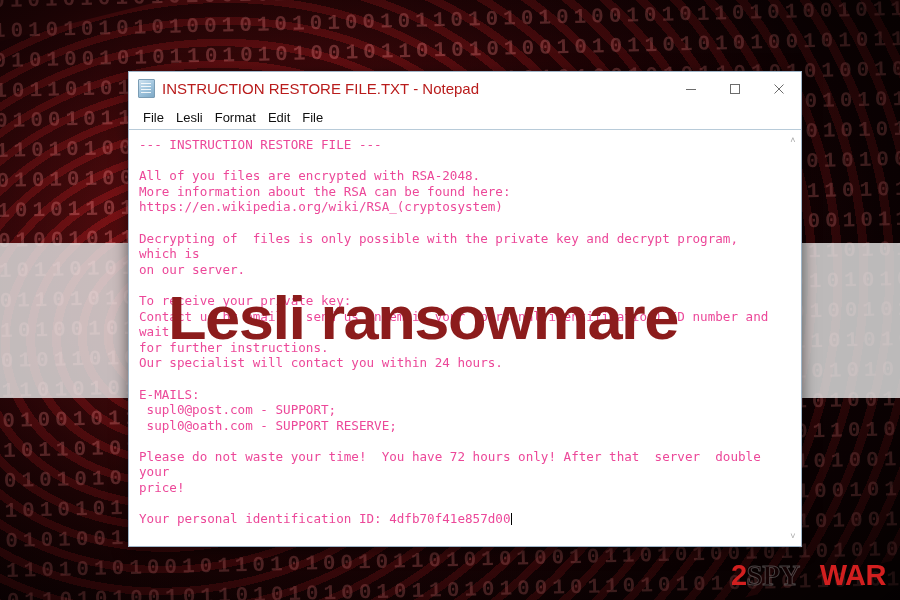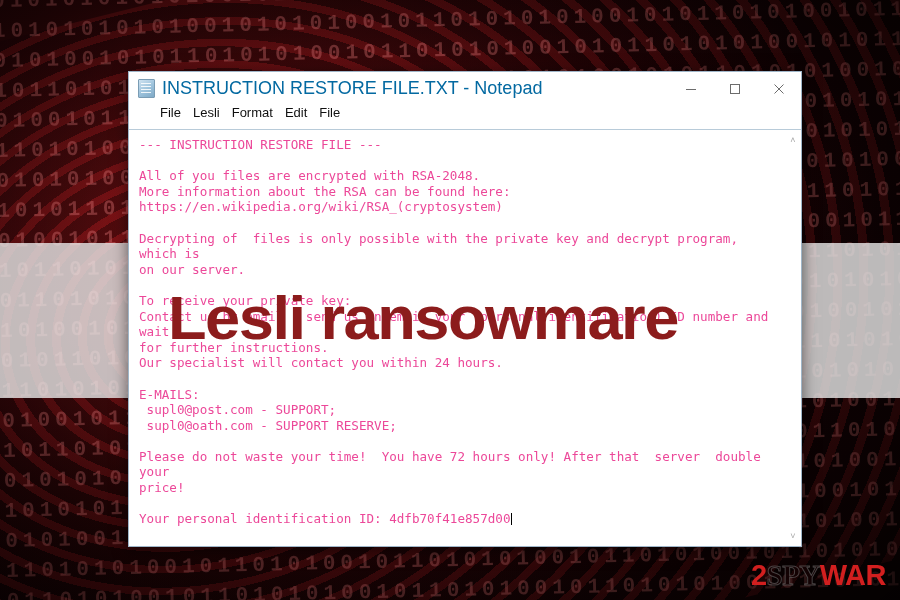--- a/index.html
+++ b/index.html
@@ -108,39 +108,40 @@
     border-radius: 1px;
   }
   .np-icon::after {
     content: "";
     position: absolute; left: 2px; right: 3px; top: 3px;
     height: 1px;
     box-shadow: 0 0 0 0 #fff, 0 3px 0 0 rgba(255,255,255,.85), 0 6px 0 0 rgba(255,255,255,.85), 0 9px 0 0 rgba(255,255,255,.85);
     background: rgba(255,255,255,.85);
   }
   .title-text {
-    font-size: 18px;
-    color: #0369a1;
+    font-size: 15px;
+    color: #b91c1c;
     white-space: nowrap;
     flex: 1 1 auto;
   }
   .win-btns { display: flex; flex: 0 0 auto; height: 33px; }
   .win-btn {
     width: 44px; height: 33px;
     display: flex; align-items: center; justify-content: center;
     color: #6c6c6c;
     font-size: 15px;
     line-height: 1;
   }
   .win-btn svg { display: block; }
 
   .menubar {
     height: 24px;
     display: flex;
-    padding-left: 25px;
+    align-items: center;
+    padding-left: 8px;
     background: #ffffff;
     flex: 0 0 auto;
   }
   .menu-item {
     font-size: 13px;
     color: #101010;
     padding: 0 6px;
     white-space: nowrap;
   }
 
@@ -204,21 +205,21 @@
     letter-spacing: -0.5px;
     z-index: 50;
     line-height: 1;
   }
   .logo .l-2 { color: #d21f1f; }
   .logo .l-spy {
     color: rgba(20,2,3,0.92);
     font-family: Liberation Serif, serif;
     -webkit-text-stroke: 1px rgba(120,120,120,.55);
   }
-  .logo .l-war { color: #d21f1f; }
+  .logo .l-war { color: #d21f1f; margin-left: 20px; }
 </style>
 </head>
 <body>
 
 <div id="stage">
 
   <div class="bg-base"></div>
   <div class="bg-arcs"></div>
   <div class="binary" id="binary-layer">1010101010101001010101001011010101010010101101010010110101
 0101010101010010101010010110101010100101011010100101101010

